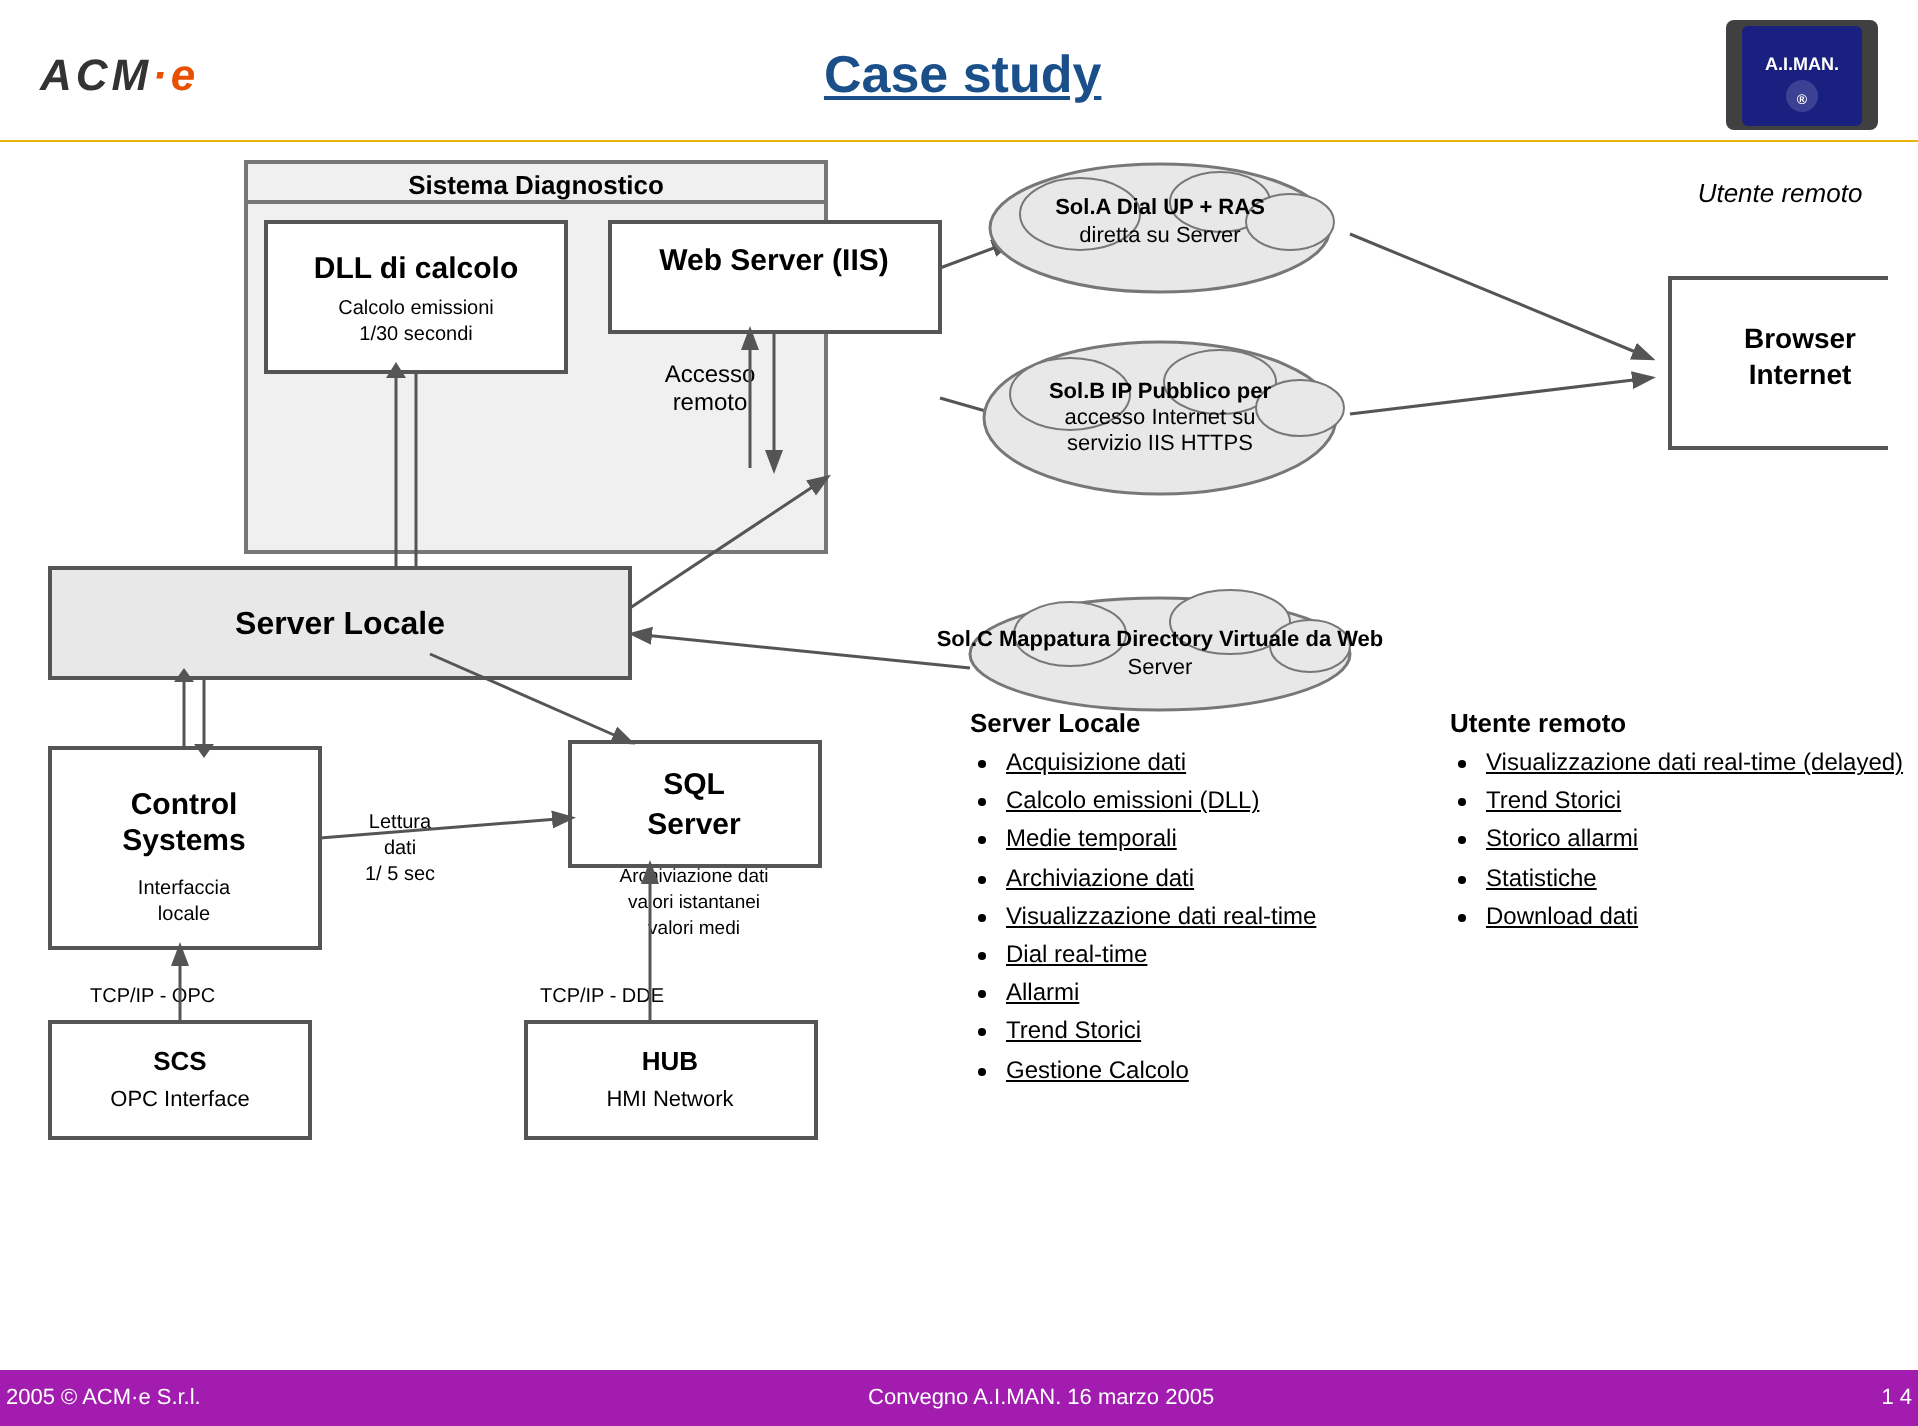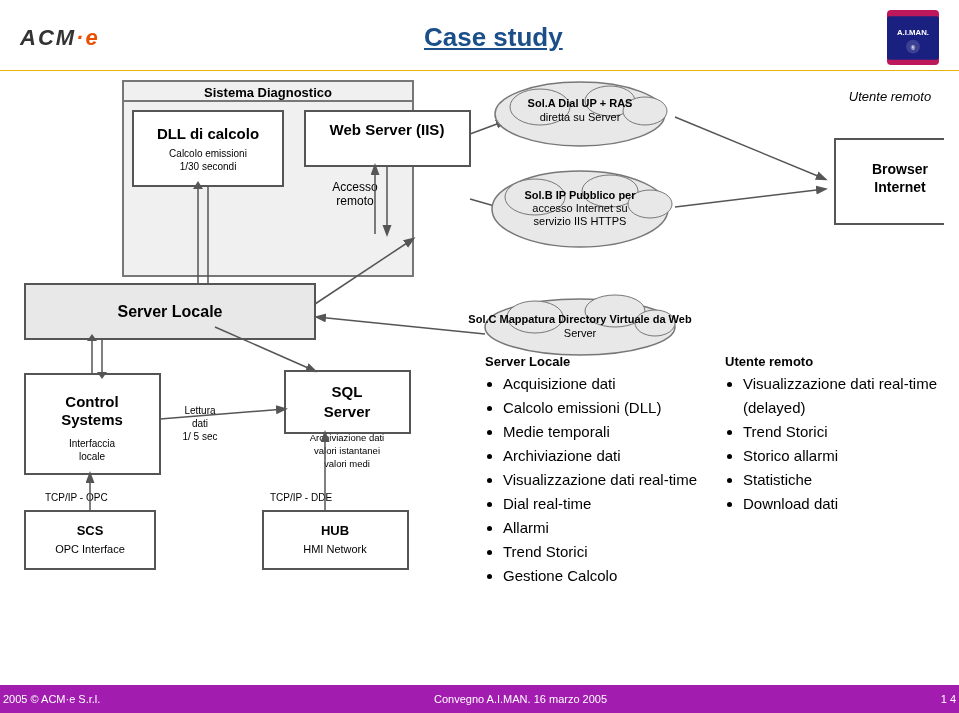--- a/index.html
+++ b/index.html
@@ -50,22 +50,23 @@
       width: 220px;
     }
     .info-title {
       font-size: 13px;
       font-weight: bold;
       margin-bottom: 3px;
     }
     .info-list {
       list-style: disc;
       padding-left: 18px;
-      font-size: 15px;
+      font-size: 12px;
       line-height: 1.6;
+      text-decoration: underline;
     }
     .info-subtitle {
       font-size: 13px;
       font-weight: bold;
       margin-top: 10px;
       margin-bottom: 3px;
     }
 
     
     .info-utente {
@@ -102,21 +103,21 @@
     }
   </style>
 </head>
 <body>
 
 <div class="header">
   <div style="font-size:22px;font-weight:bold;letter-spacing:2px;font-style:italic;color:#333;">
     <span style="color:#333;">ACM</span><span style="color:#e85000;">·e</span>
   </div>
   <div class="page-title">Case study</div>
-  <div style="width:52px;height:55px;background:#be185d;display:flex;align-items:center;justify-content:flex-end;color:#fff;font-size:11px;font-weight:bold;border-radius:4px;">
+  <div style="width:76px;height:55px;background:#404040;display:flex;align-items:center;justify-content:center;color:#fff;font-size:11px;font-weight:bold;border-radius:4px;">
     <svg width="60" height="50" viewBox="0 0 60 50">
       <rect width="60" height="50" fill="#1a2080" rx="3"></rect>
       <text x="30" y="22" text-anchor="middle" fill="#fff" font-size="9" font-weight="bold">A.I.MAN.</text>
       <circle cx="30" cy="35" r="8" fill="#fff" opacity="0.15"></circle>
       <text x="30" y="39" text-anchor="middle" fill="#fff" font-size="7">®</text>
     </svg>
   </div>
 </div>
 
 <div class="main">

